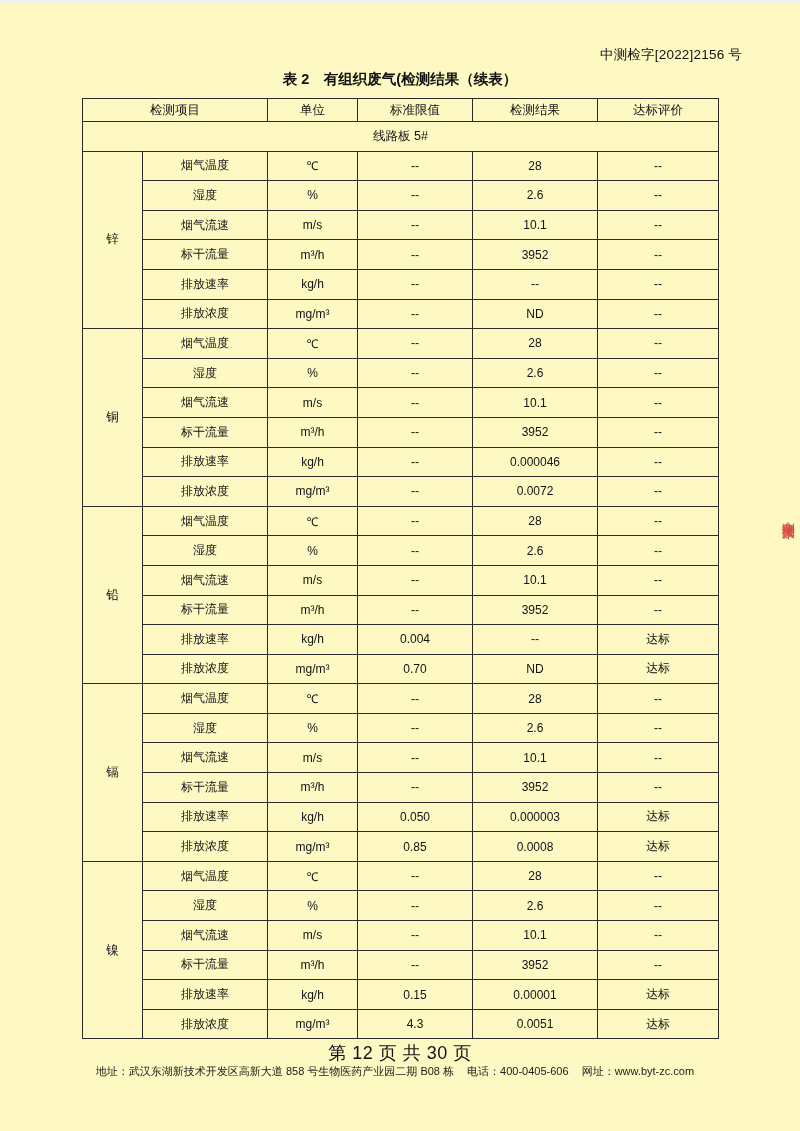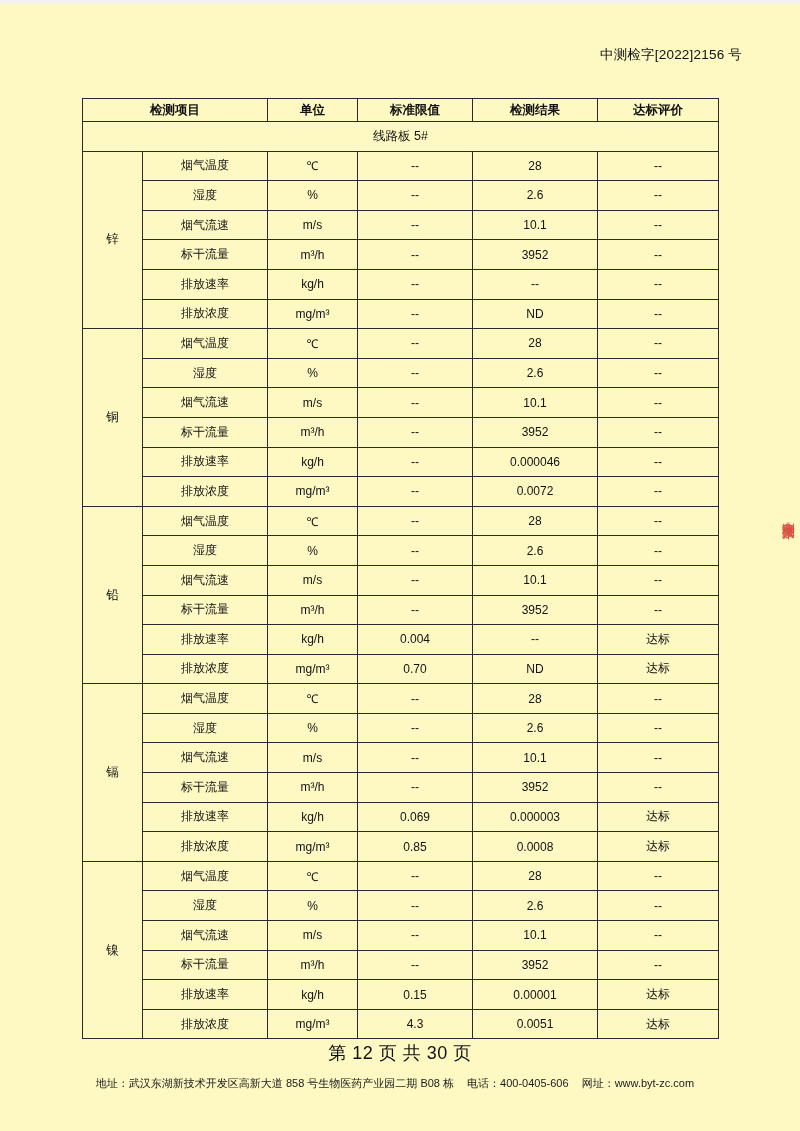--- a/index.html
+++ b/index.html
@@ -49,21 +49,21 @@
   table.report td, table.report th {
     border: 1px solid #2b2b2b;
     text-align: center;
     vertical-align: middle;
     padding: 0;
     height: 28.6px;
     font-weight: normal;
     font-family: "Liberation Sans", sans-serif;
   }
   table.report thead th {
-    font-weight: bold;
+    font-weight: normal;
     font-size: 12.5px;
     height: 22px;
   }
   .col-group { width: 60px; }
   .col-item  { width: 125px; }
   .col-unit  { width: 90px; }
   .col-limit { width: 115px; }
   .col-result{ width: 125px; }
   .col-eval  { width: 121px; }
 
@@ -83,21 +83,21 @@
     bottom: 70px;
     left: 0;
     width: 100%;
     text-align: center;
     font-size: 18px;
     font-family: "Liberation Sans", sans-serif;
     letter-spacing: 0.5px;
   }
   .footer-addr {
     position: absolute;
-    bottom: 44px;
+    bottom: 56px;
     left: 0;
     width: 100%;
     text-align: center;
     font-size: 11px;
     font-family: "Liberation Sans", sans-serif;
     color: #1a1a1a;
   }
   .footer-addr span { margin-right: 10px; }
 
   .side-stamp {
@@ -117,20 +117,21 @@
     writing-mode: vertical-rl;
   }
 </style>
 </head>
 <body>
 
 <div class="page">
 
   <div class="doc-code">中测检字[2022]2156 号</div>
 
+  <div class="table-title">表 2　有组织废气(检测结果（续表）</div>
 
   <div class="side-stamp">中测检测技术</div>
 
   <table class="report">
     <colgroup>
       <col class="col-group">
       <col class="col-item">
       <col class="col-unit">
       <col class="col-limit">
       <col class="col-result">
@@ -303,21 +304,21 @@
         <tr>
           <td>标干流量</td>
           <td>m³/h</td>
           <td>--</td>
           <td>3952</td>
           <td>--</td>
         </tr>
         <tr>
           <td>排放速率</td>
           <td>kg/h</td>
-          <td>0.069</td>
+          <td>0.050</td>
           <td>0.000003</td>
           <td>达标</td>
         </tr>
         <tr>
           <td>排放浓度</td>
           <td>mg/m³</td>
           <td>0.85</td>
           <td>0.0008</td>
           <td>达标</td>
         </tr>

